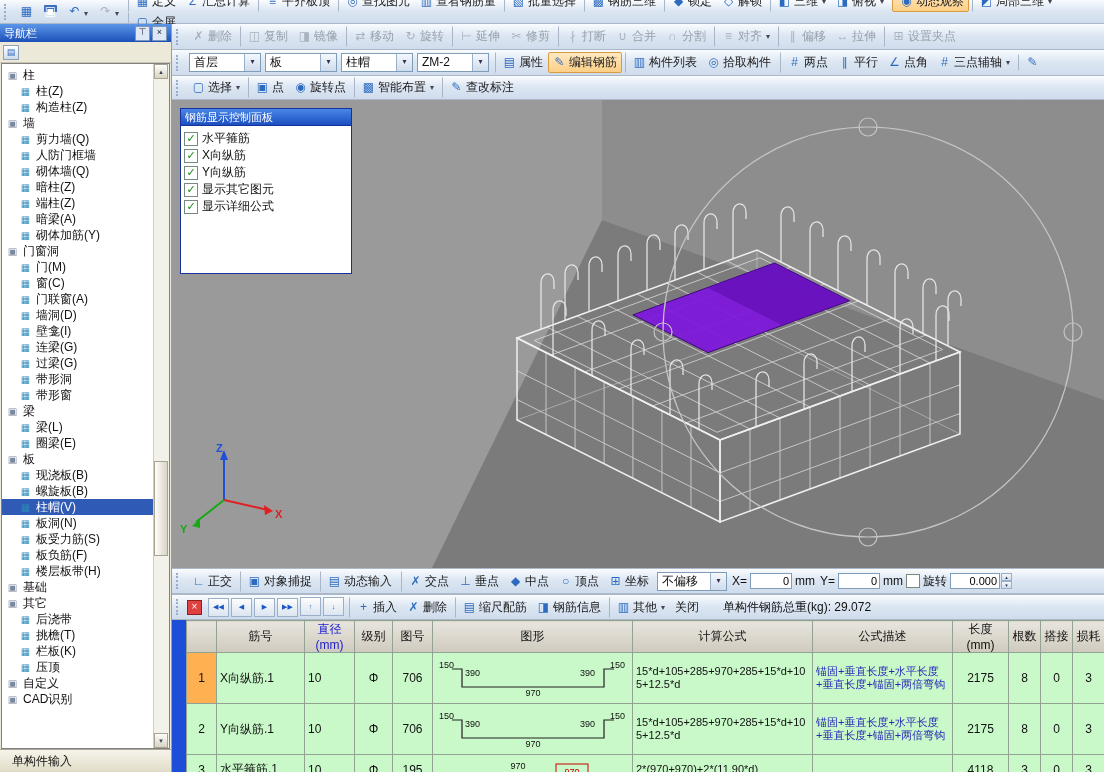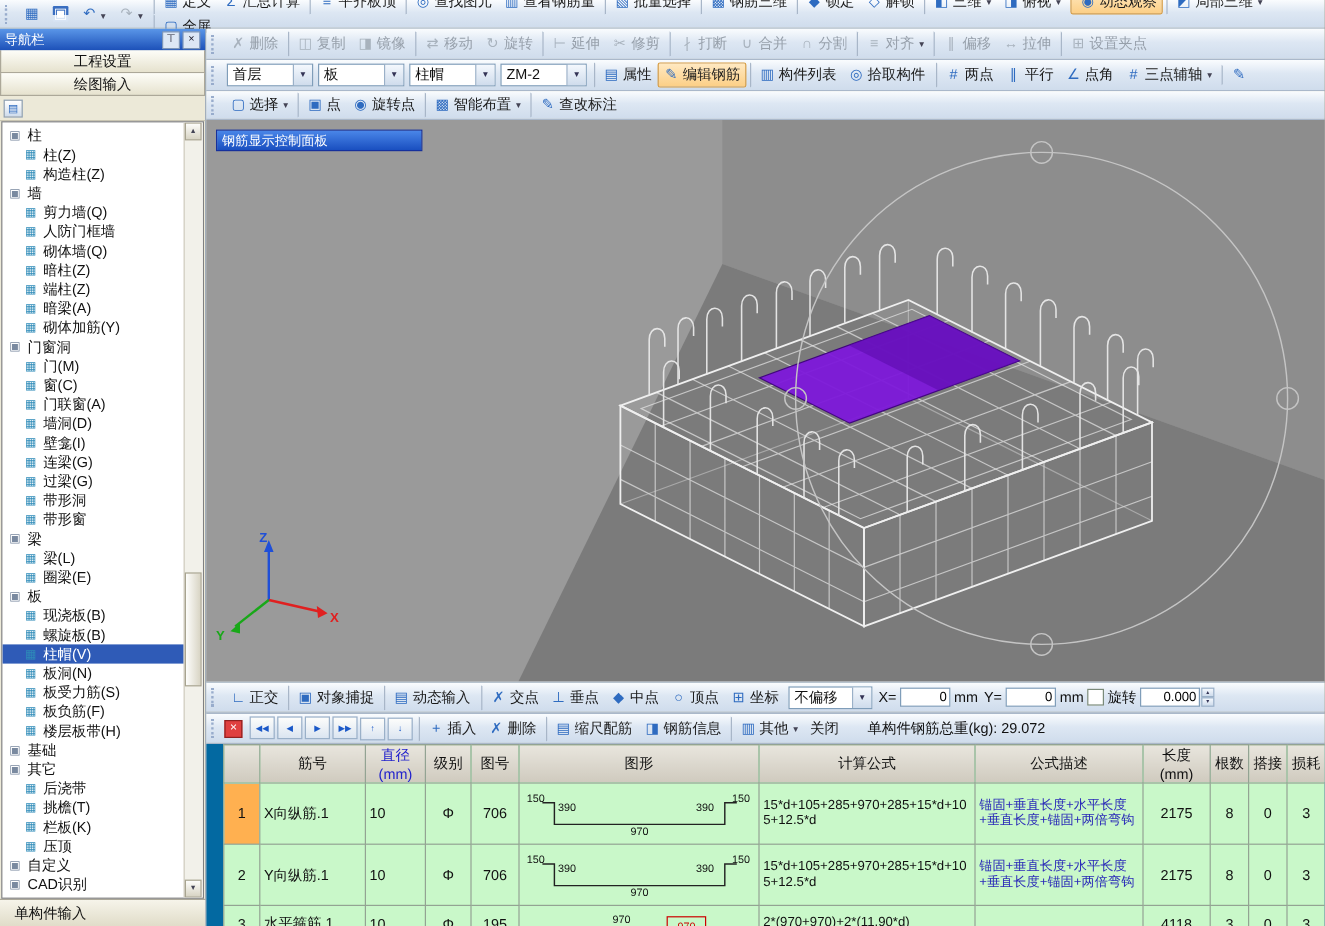--- a/index.html
+++ b/index.html
@@ -92,21 +92,21 @@
   
   #ttoolbar{position:absolute;left:0;top:570px;width:932px;height:26px;border-top:1px solid #aab8ca;}
   .closebox{width:13px;height:13px;background:#e04040;color:#fff;font-size:10px;line-height:12px;
             text-align:center;border:1px solid #902020;margin-right:4px;flex:0 0 auto;}
   .navbtn{display:inline-flex;align-items:center;justify-content:center;min-width:17px;height:17px;
           border:1px solid #9ab0c8;background:linear-gradient(#fdfdfb,#dbe5f1);color:#1a58c8;
           font-size:7px;margin:0 1px;padding:0 1px;}
   .total{margin-left:18px;white-space:nowrap;}
 
   
-  #tablewrap{position:absolute;left:0;right:0;top:596px;bottom:0;background:#0369a1;overflow:hidden;}
+  #tablewrap{position:absolute;left:0;right:0;top:596px;bottom:0;background:#1d4ed8;overflow:hidden;}
   table.grid{border-collapse:collapse;table-layout:fixed;width:918px;margin-left:14px;background:#c9f8c9;}
   .grid th,.grid td{border:1px solid #93a393;font-size:12px;padding:0 2px;overflow:hidden;text-align:center;
                     box-sizing:border-box;}
   .grid th{background:linear-gradient(#e8e5dd,#cfcabe);font-weight:normal;height:20px;}
   .grid th.dia{color:#2020cc;}
   .grid tr.h42{height:42px;} .grid tr.h30{height:30px;} .grid tr.h18{height:18px;}
   td.left{text-align:left;padding:1px 3px;}
   td.formula{text-align:left;font-size:11px;line-height:13px;word-break:break-all;padding:1px 3px;}
   td.desc{text-align:left;font-size:11px;line-height:13px;word-break:break-all;padding:12px 3px;color:#2a2ab8;}
   td.shape-cell{padding:0;}
@@ -181,25 +181,20 @@
         </span></span>
   </div>
 
   <div id="sidebar">
     <div class="side-title">
       <span>导航栏</span>
       <span class="sp"></span>
       <span class="cap-btn">⊤</span>
       <span class="cap-btn">×</span>
     </div>
-    <div>
-
-    <div class="side-tab">工程设置</div>
-        <div class="side-tab">绘图输入</div>
-      </div>
     <div class="side-strip">
       <span class="strip-icon">▤</span>
     </div>
     <div class="tree-wrap">
       <div class="tree">
 
       <div class="tree-item section">
           <span class="ticon">▣</span>
           <span>柱</span>
         </div>
@@ -568,20 +563,43 @@
           <text x="44" y="352" fill="#1f4fd8" stroke="none">Z</text>
           <text x="103" y="418" fill="#e02020" stroke="none">X</text>
           <text x="8" y="433" fill="#18a818" stroke="none">Y</text>
         </g>
       </svg>
 
       <div class="panel">
         <div class="panel-title">
           <span>钢筋显示控制面板</span>
         </div>
+        <div class="panel-body">
+
+        <div class="opt">
+            <span class="cb"></span>
+            <span>水平箍筋</span>
+          </div>
+            <div class="opt">
+            <span class="cb"></span>
+            <span>X向纵筋</span>
+          </div>
+            <div class="opt">
+            <span class="cb"></span>
+            <span>Y向纵筋</span>
+          </div>
+            <div class="opt">
+            <span class="cb"></span>
+            <span>显示其它图元</span>
+          </div>
+            <div class="opt">
+            <span class="cb"></span>
+            <span>显示详细公式</span>
+          </div>
+          </div>
       </div>
     </div>
 
     <div id="snapbar" class="tb">
       <span>
         
       <span class="tbtn">
             <span class="ticon">∟</span>
             <span class="tlabel">正交</span>
           </span><span class="tbtn sep">

